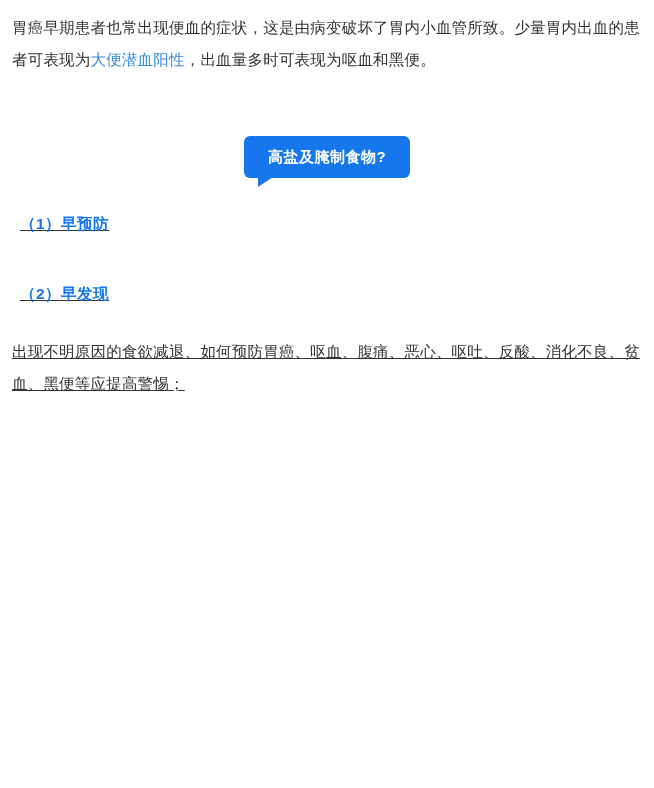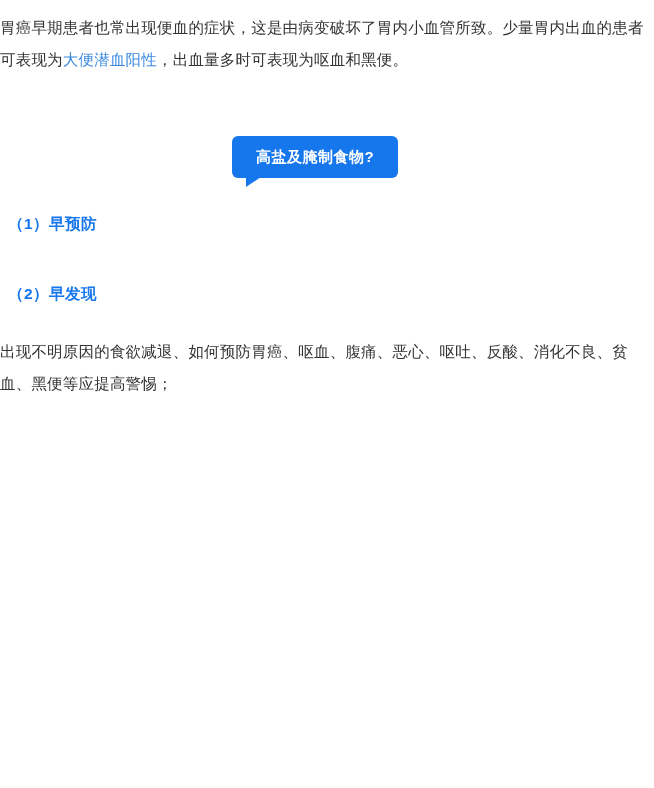--- a/index.html
+++ b/index.html
@@ -12,21 +12,21 @@
     background: #ffffff;
     font-family: "Liberation Sans", "DejaVu Sans", sans-serif;
     color: #333333;
     -webkit-font-smoothing: antialiased;
   }
   .page {
     position: relative;
     width: 654px;
     height: 600px;
     box-sizing: border-box;
-    padding: 0 0;
+    padding: 0 12px;
     overflow: hidden;
   }
   .para {
     font-size: 15.5px;
     line-height: 32px;
     color: #333333;
     letter-spacing: 0.2px;
     margin: 0;
   }
   .intro {
@@ -59,20 +59,21 @@
     left: 14px;
     bottom: -9px;
     width: 0;
     height: 0;
     border-left: 0 solid transparent;
     border-right: 15px solid transparent;
     border-top: 10px solid #1677ec;
   }
   .section {
     margin-top: 2px;
+    text-decoration: underline;
   }
   .section-title {
     font-size: 15.5px;
     font-weight: bold;
     color: #1677ec;
     line-height: 32px;
     margin: 0 0 0 8px;
     letter-spacing: 0.5px;
   }
   .section-body {

